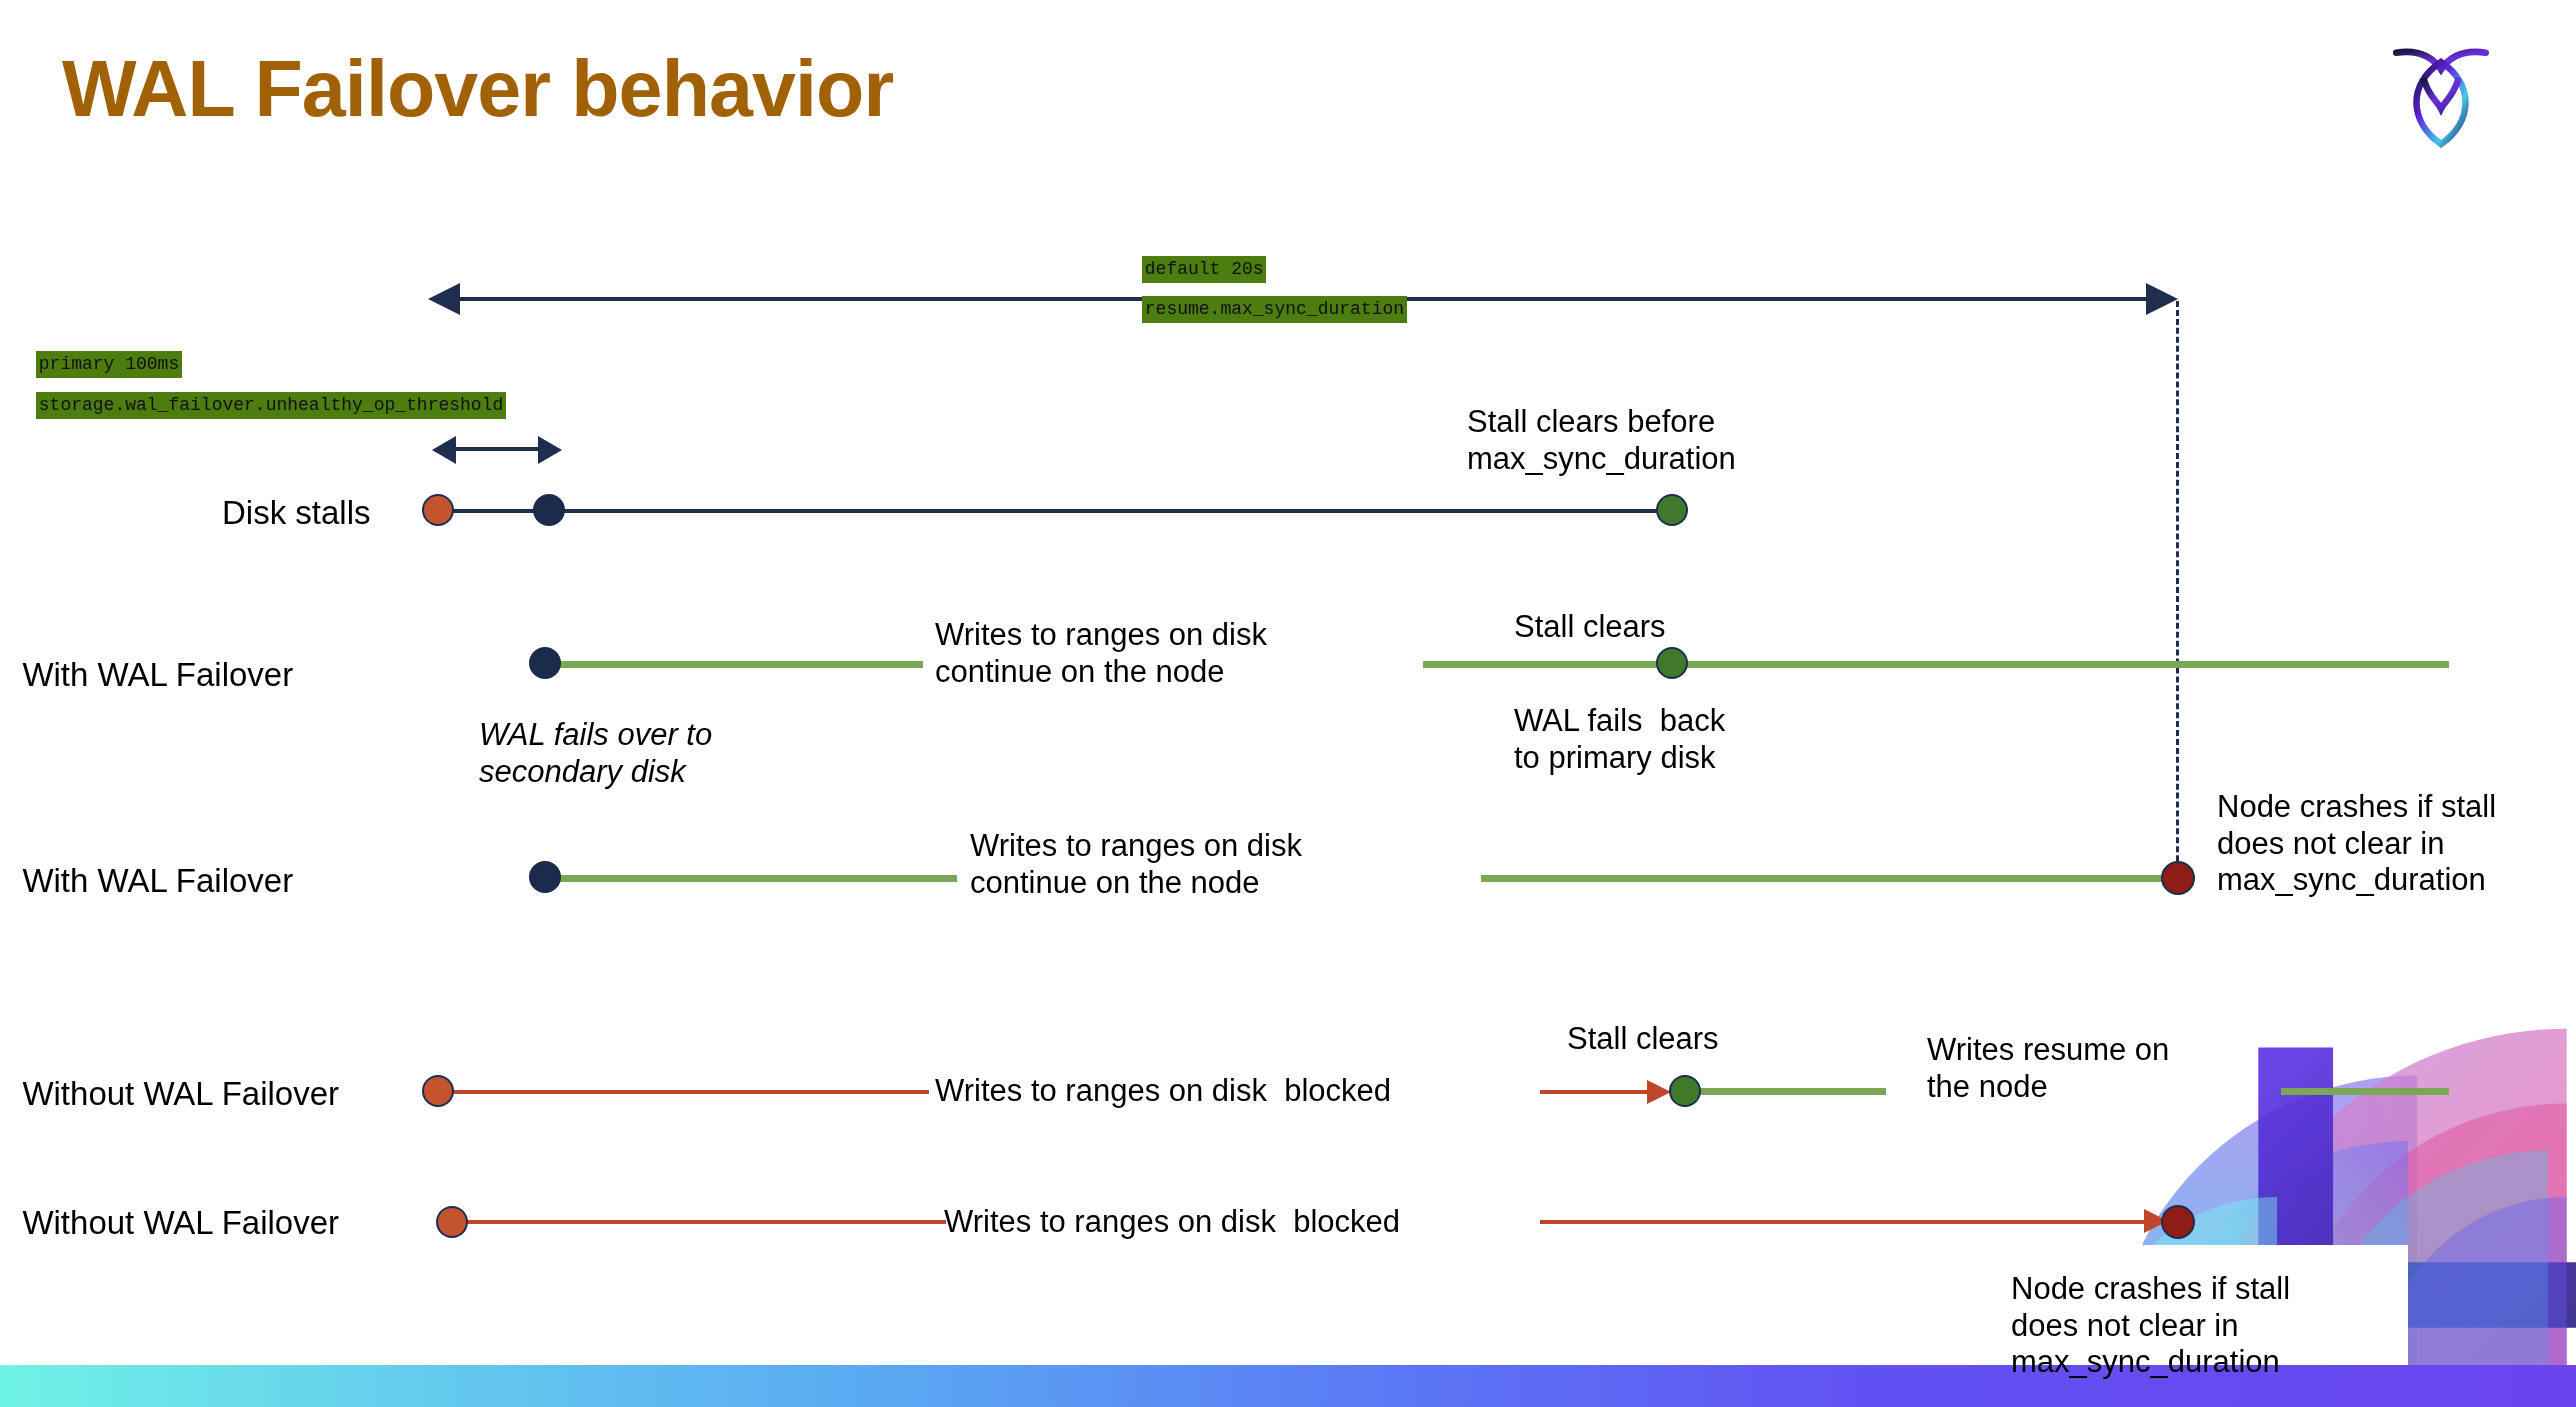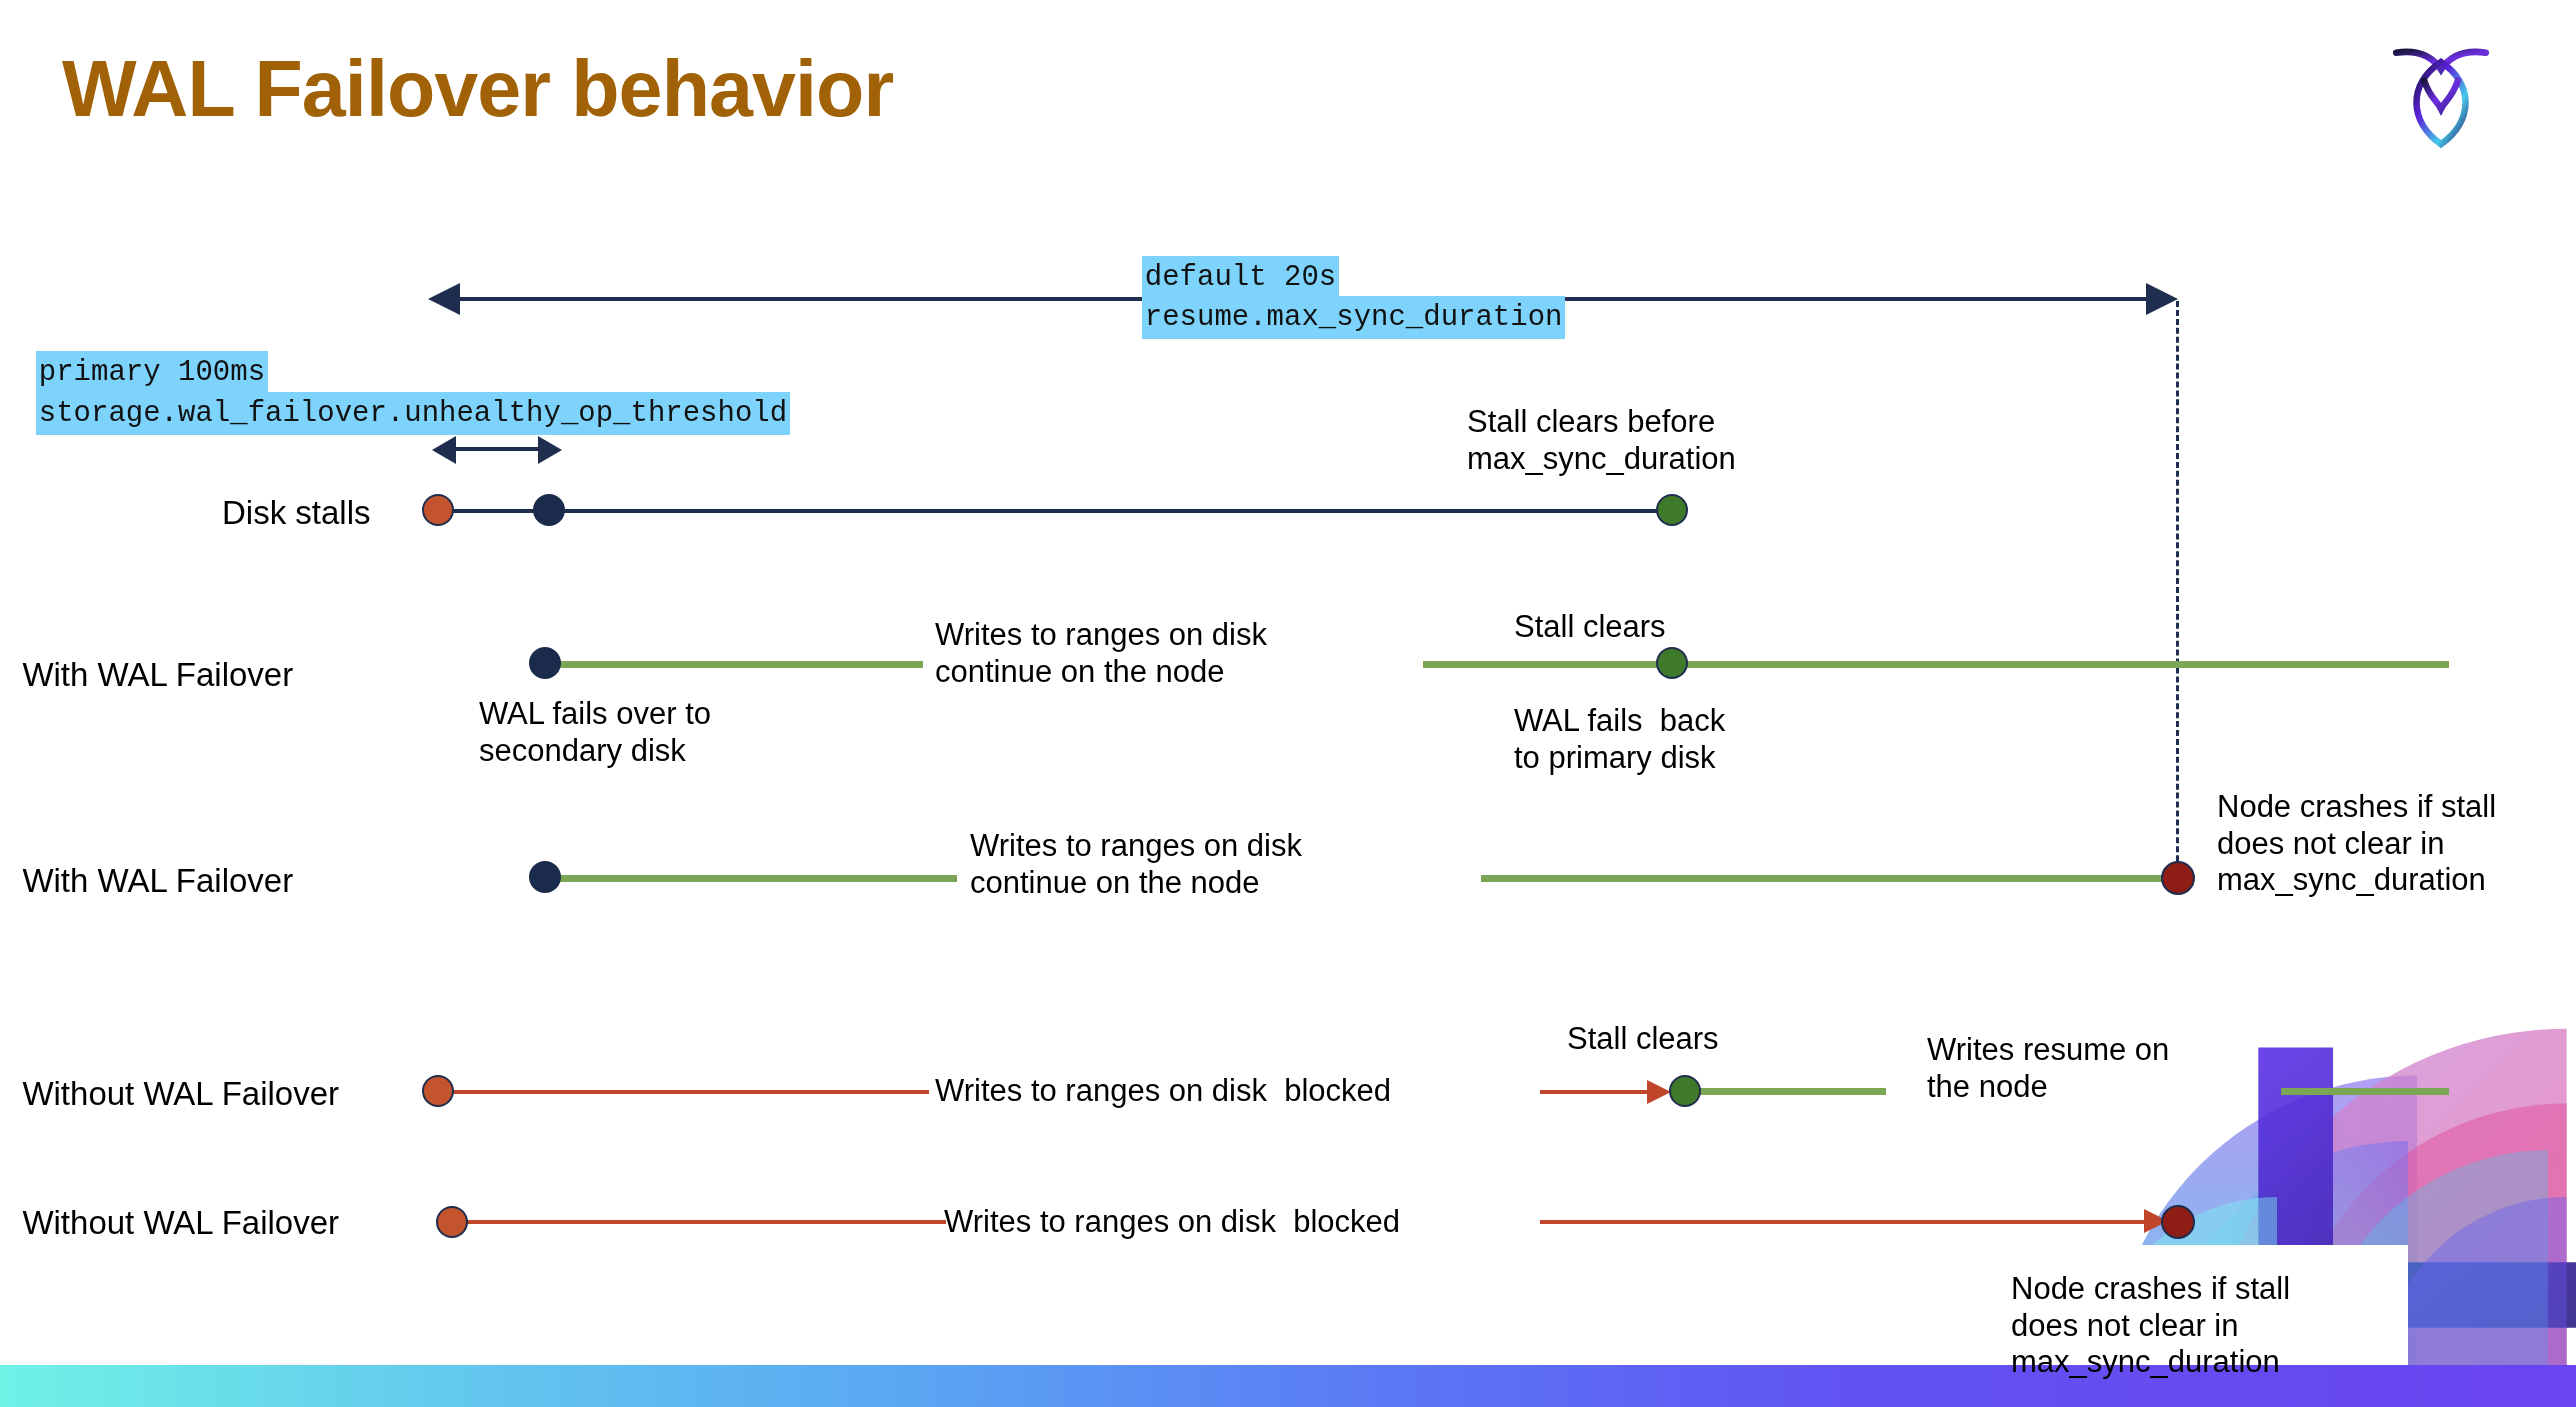--- a/index.html
+++ b/index.html
@@ -21,21 +21,21 @@
 
   
   .bottombar{position:absolute;left:0;bottom:0;width:2576px;height:43px;
      background:linear-gradient(90deg,#6ff2e6 0%,#63c8ee 18%,#5aa9f2 34%,#5b76f5 55%,#6152f2 72%,#6a44ef 100%);}
 
   
   .whitepanel{position:absolute;left:1976px;top:1245px;width:432px;height:163px;background:#fff;}
 
   
   .chip{position:absolute;font-family:"Liberation Mono","DejaVu Sans Mono",monospace;
-        font-size:29px;background:#7dd3fc;color:#111;white-space:pre;line-height:1.42;
+        font-size:18px;background:#4d7c0f;color:#111;white-space:pre;line-height:1.42;
         padding:0.9px 2.8px;}
 
   
   .txt{position:absolute;font-size:31px;line-height:1.18;color:#000;white-space:pre;}
   .txt.c{text-align:left;}
   .txt.l{text-align:left;}
 
   
   .rowlabel{position:absolute;font-size:33px;color:#000;white-space:nowrap;}
 
@@ -158,21 +158,21 @@
   <div class="rowlabel" style="left:22.4px;top:656px;">With WAL Failover</div>
 
   <div class="line green" style="left:544px;top:661px;width:379px;"></div>
   <div class="line green" style="left:1423px;top:661px;width:1026px;"></div>
   <div class="dot navy" style="left:529px;top:647px;width:32px;height:32px;"></div>
   <div class="dot green" style="left:1656px;top:647px;width:32px;height:32px;"></div>
 
   <div class="txt c" style="left:935px;top:617px;width:430px;">Writes to ranges on disk
 continue on the node</div>
   <div class="txt c" style="left:1514px;top:609px;width:318px;">Stall clears</div>
-  <div class="txt c" style="left:479px;top:696px;width:336px;">WAL fails over to
+  <div class="txt c" style="left:479px;top:717px;width:336px;font-style:italic;">WAL fails over to
 secondary disk</div>
   <div class="txt c" style="left:1514px;top:703px;width:318px;">WAL fails  back
 to primary disk</div>
 
   <div class="rowlabel" style="left:22.4px;top:862px;">With WAL Failover</div>
 
   <div class="line green" style="left:544px;top:875px;width:413px;"></div>
   <div class="line green" style="left:1481px;top:875px;width:703px;"></div>
   <div class="dot navy" style="left:529px;top:861px;width:32px;height:32px;"></div>
   <div class="dot darkred" style="left:2161px;top:861px;width:34px;height:34px;"></div>

